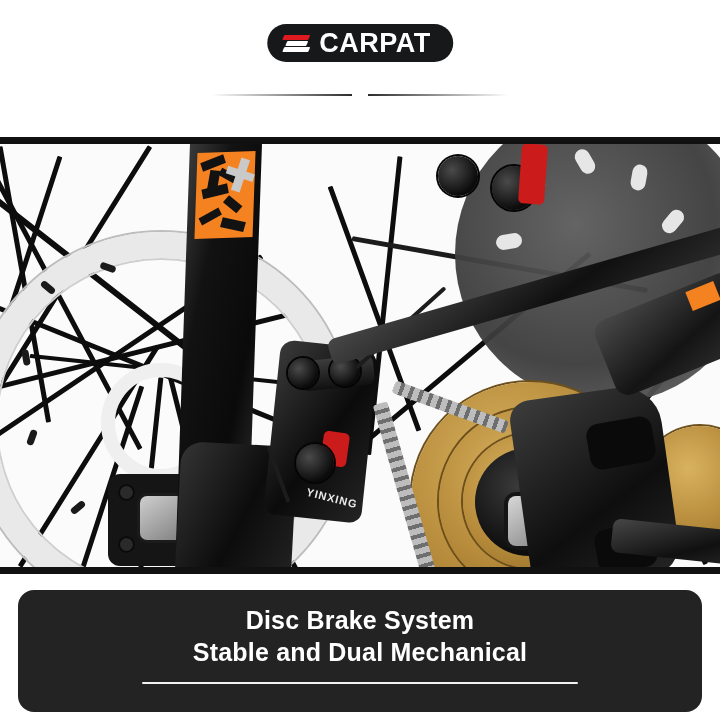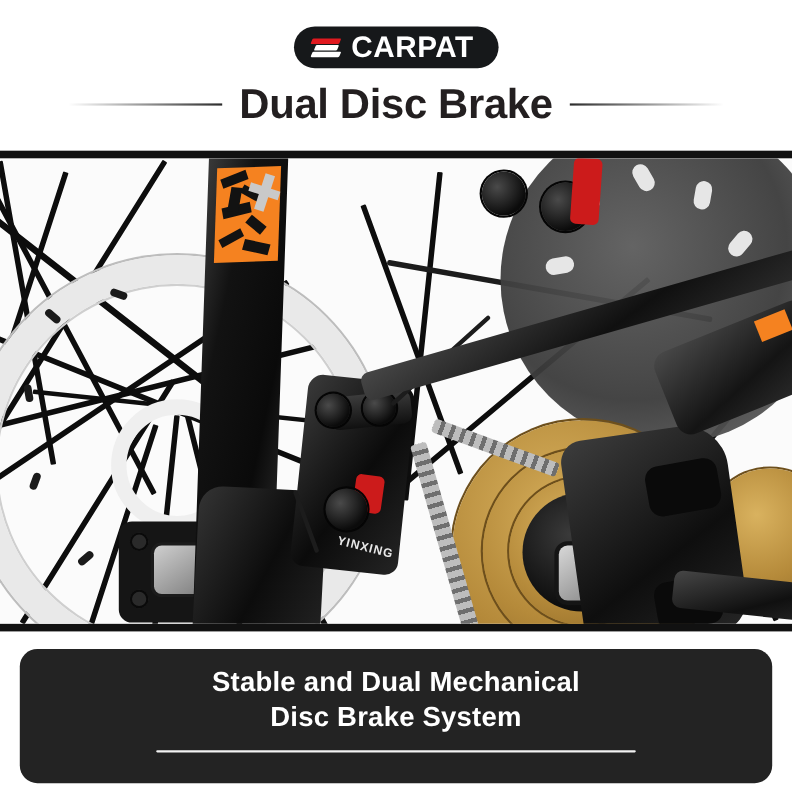--- a/index.html
+++ b/index.html
@@ -408,21 +408,20 @@
     <span class="brand-mark">
       <i class="bar b1"></i>
         <i class="bar b2"></i>
         <i class="bar b3"></i>
     </span>
     <span class="brand-text">CARPAT</span>
   </div>
 
   <div class="title-row">
     <span class="rule rule-left"></span>
-    <span class="page-title">Dual Disc Brake</span>
     <span class="rule rule-right"></span>
   </div>
 
 </div>
 
 <div class="photo">
   <div class="photo-inner">
 
     <div class="ph-layer bg-white"></div>
 
@@ -517,16 +516,16 @@
     <div class="stay" style="left:330px;top:196px;width:420px;height:26px;transform:rotate(-16deg);"></div>
     <div class="stay" style="left:612px;top:374px;width:150px;height:34px;transform:rotate(6deg);"></div>
 
     <div class="tube-right"></div>
     <div class="decal-right"></div>
 
   </div>
 </div>
 
 <div class="caption">
+  <span class="caption-line">Disc Brake System</span>
   <span class="caption-line">Stable and Dual Mechanical</span>
-  <span class="caption-line">Disc Brake System</span>
   <span class="caption-rule"></span>
 </div>
 
 </body></html>

